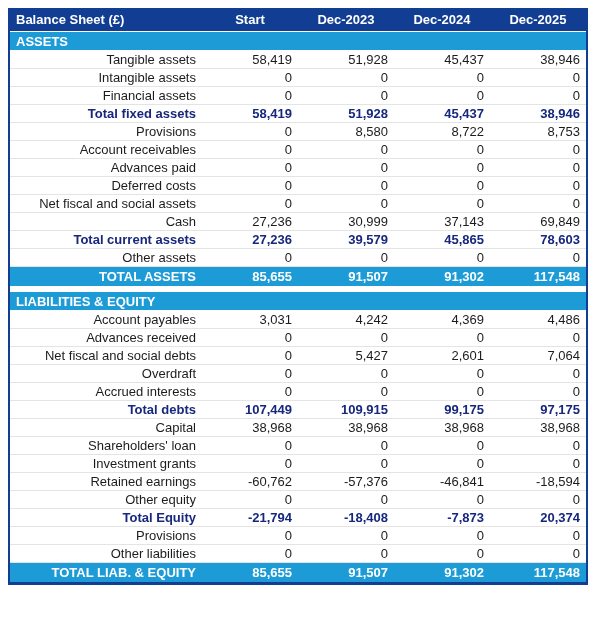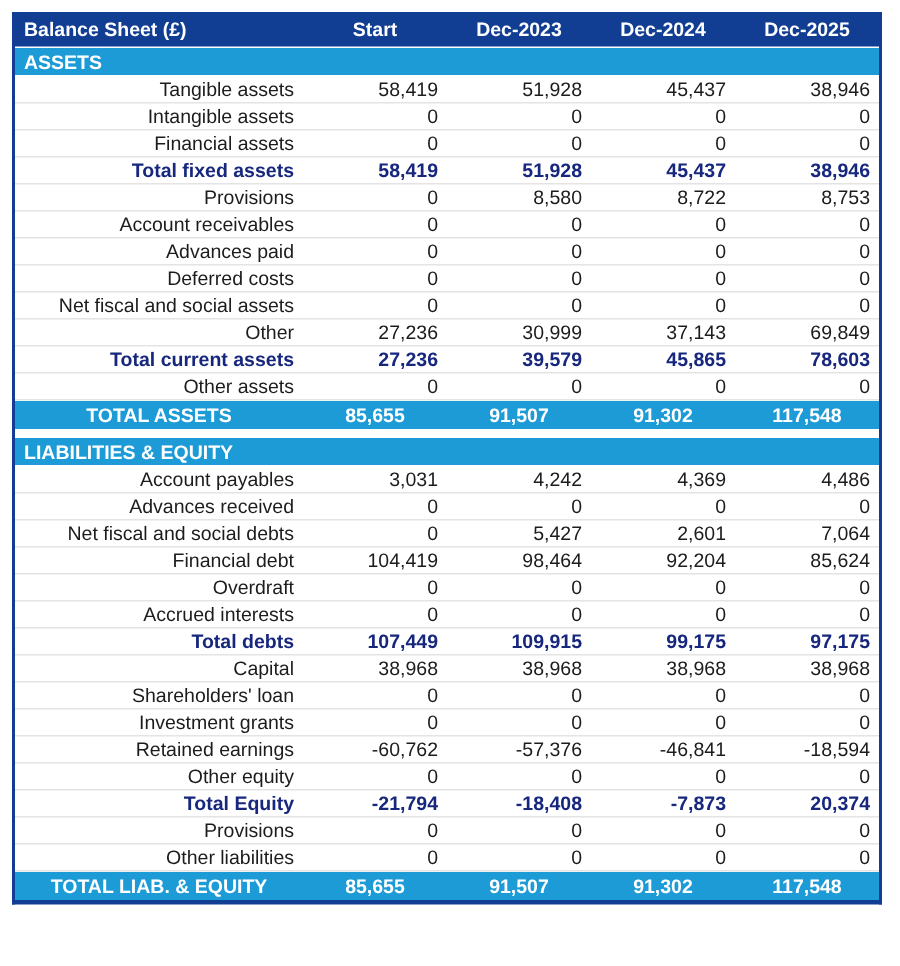--- a/index.html
+++ b/index.html
@@ -69,23 +69,22 @@
     font-weight:bold;
     color:var(--subtotal);
     margin-left:36px;
   }
   
   tr.total td{
     background:var(--lightblue);
     color:#ffffff;
     font-weight:bold;
     height:19px;
-    text-align:center;
-  }
-  tr.total td.lbl{text-align:center;}
+  }
+  tr.total td.lbl{text-align:right;}
   
   tr.gap td{
     height:5px;
     background:#ffffff;
     padding:0;
     border-bottom:1px solid #ffffff;
   }
 </style>
 </head>
 <body>
@@ -169,21 +168,21 @@
           <td class="num">0</td>
         </tr>
         <tr class="normal">
           <td class="lbl">Net fiscal and social assets</td>
           <td class="num">0</td>
           <td class="num">0</td>
           <td class="num">0</td>
           <td class="num">0</td>
         </tr>
         <tr class="normal">
-          <td class="lbl">Other</td>
+          <td class="lbl">Cash</td>
           <td class="num">27,236</td>
           <td class="num">30,999</td>
           <td class="num">37,143</td>
           <td class="num">69,849</td>
         </tr>
         <tr class="subtotal">
           <td class="lbl">Total current assets</td>
           <td class="num">27,236</td>
           <td class="num">39,579</td>
           <td class="num">45,865</td>
@@ -224,27 +223,20 @@
           <td class="num">0</td>
         </tr>
         <tr class="normal">
           <td class="lbl">Net fiscal and social debts</td>
           <td class="num">0</td>
           <td class="num">5,427</td>
           <td class="num">2,601</td>
           <td class="num">7,064</td>
         </tr>
         <tr class="normal">
-          <td class="lbl">Financial debt</td>
-          <td class="num">104,419</td>
-          <td class="num">98,464</td>
-          <td class="num">92,204</td>
-          <td class="num">85,624</td>
-        </tr>
-        <tr class="normal">
           <td class="lbl">Overdraft</td>
           <td class="num">0</td>
           <td class="num">0</td>
           <td class="num">0</td>
           <td class="num">0</td>
         </tr>
         <tr class="normal">
           <td class="lbl">Accrued interests</td>
           <td class="num">0</td>
           <td class="num">0</td>

